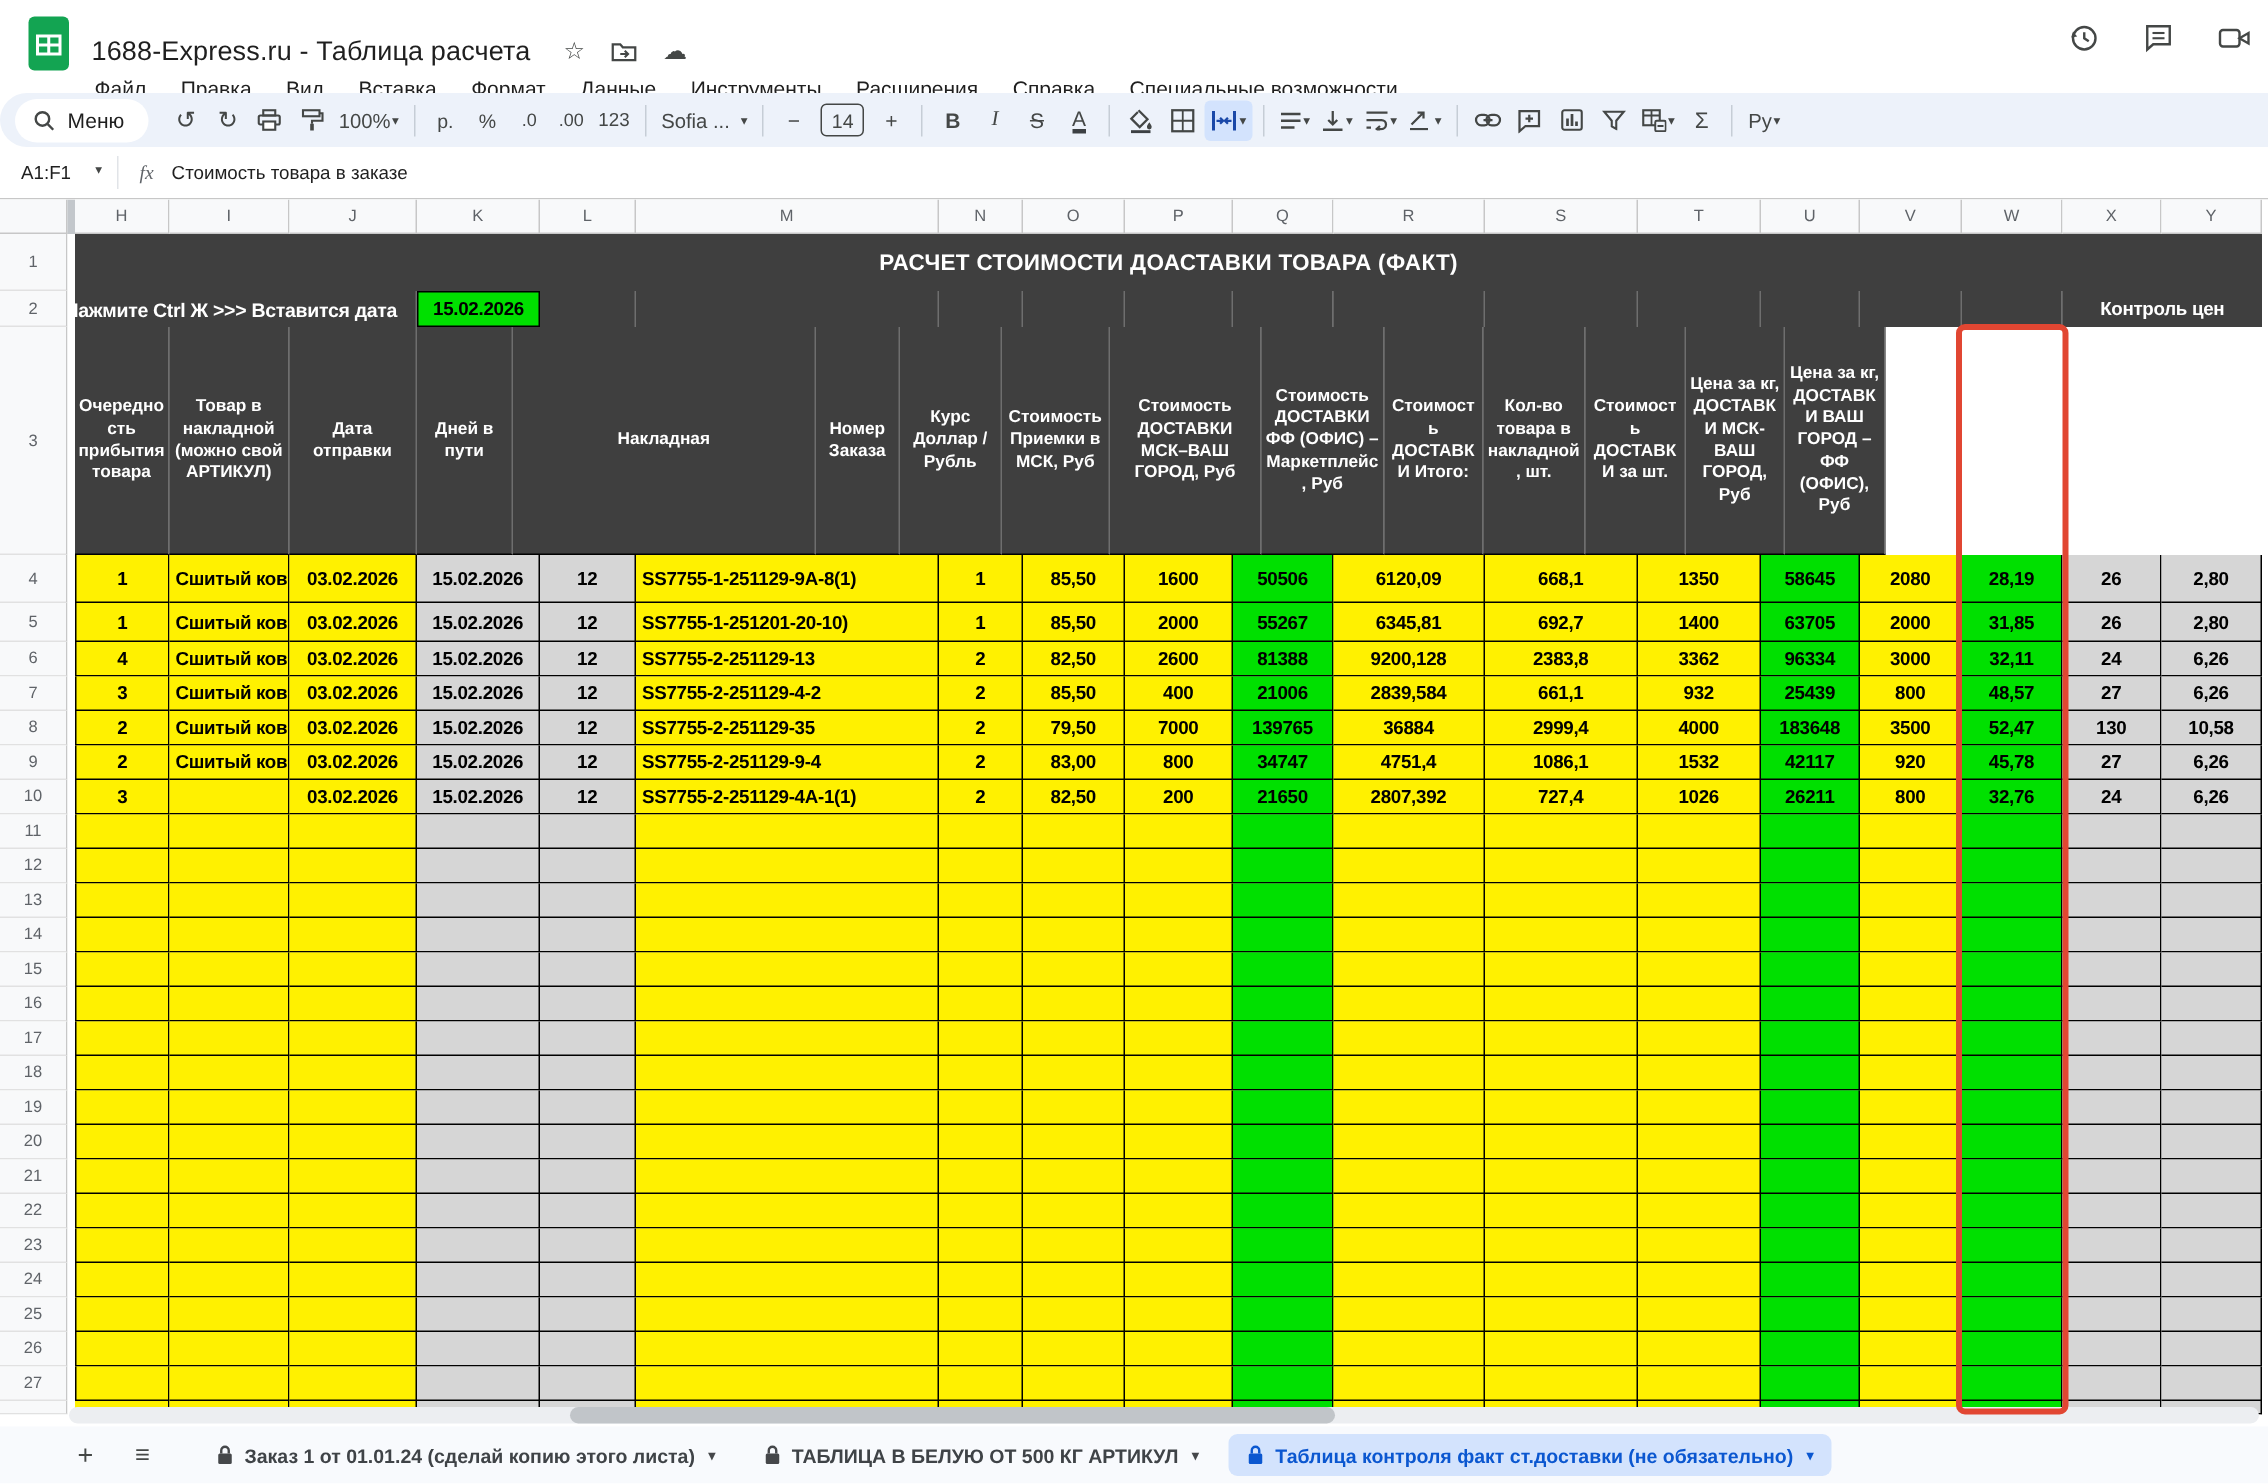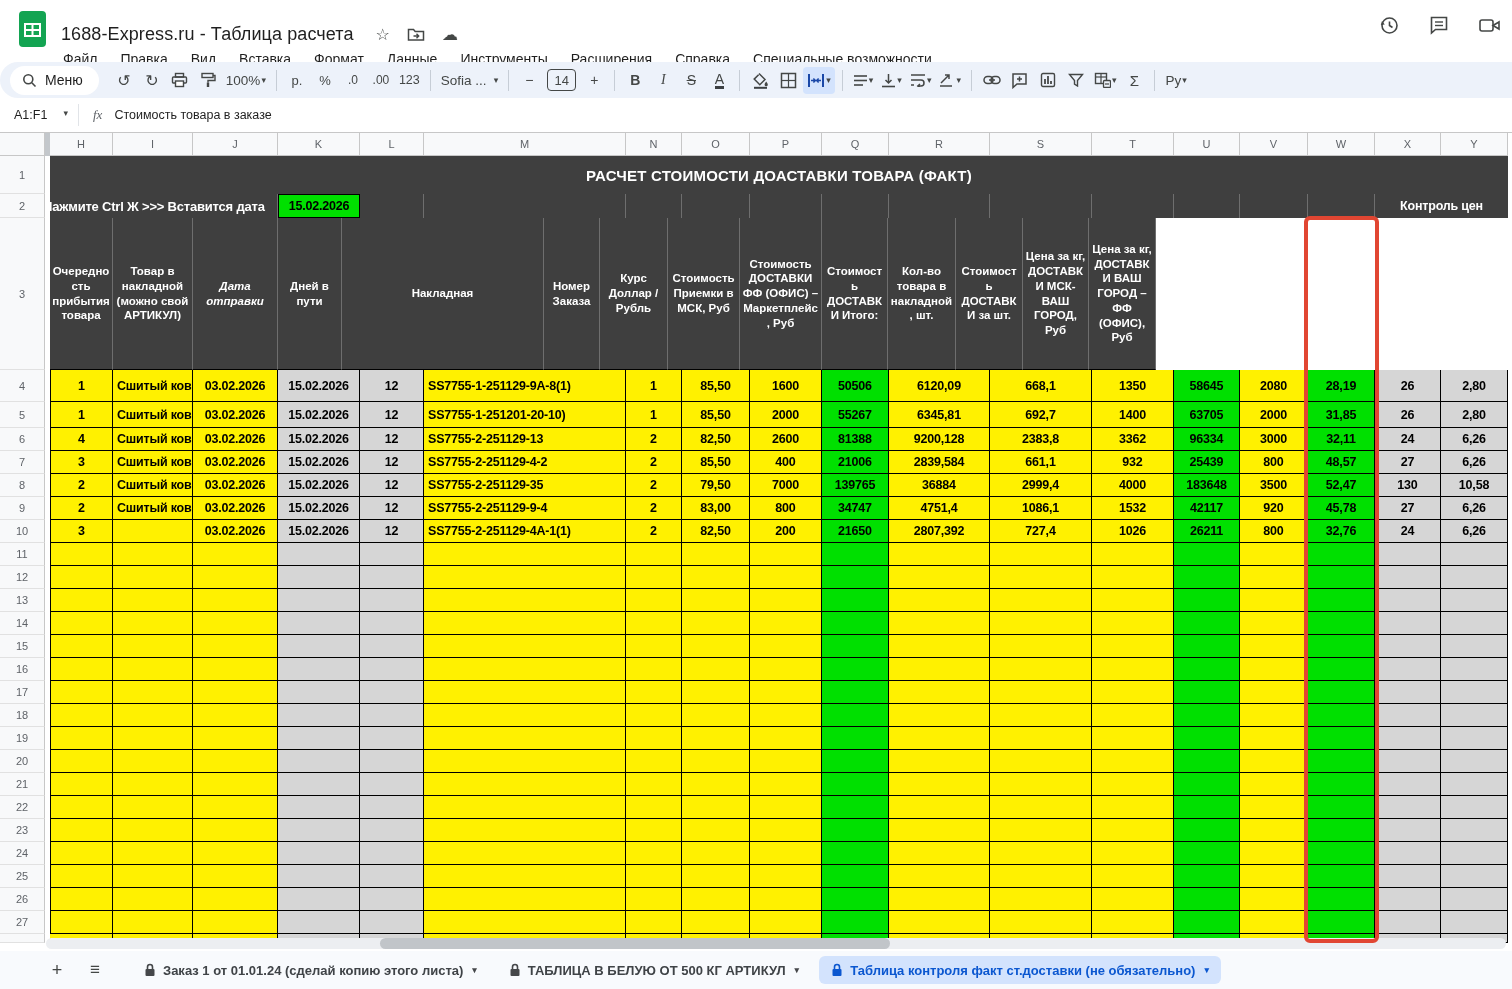--- a/index.html
+++ b/index.html
@@ -344,26 +344,27 @@
         <div class="cell dark dkb" style="width: 66px; flex: 0 0 66px;"></div>
         <div class="cell dark dkb" style="width: 68px; flex: 0 0 68px;"></div>
         <div class="cell dark dkb" style="width: 67px; flex: 0 0 67px;"></div>
         <div class="cell dark" style="width: 133px; flex: 0 0 133px;">Контроль цен</div>
       </div>
       <div class="r " style="height: 152px;">
         <div class="gutter">3</div>
         <div class="hstrip"></div>
         <div class="cell dark dkb hdrcell" style="width: 63px; flex: 0 0 63px;">Очередность прибытия товара</div>
         <div class="cell dark dkb hdrcell" style="width: 80px; flex: 0 0 80px;">Товар в накладной (можно свой АРТИКУЛ)</div>
-        <div class="cell dark dkb hdrcell" style="width: 85px; flex: 0 0 85px; font-style: italic;">Дата отправки</div>
+        <div class="cell dark dkb hdrcell" style="width: 85px; flex: 0 0 85px;">Дата отправки</div>
         <div class="cell dark dkb hdrcell" style="width: 64px; flex: 0 0 64px;">Дней в пути</div>
         <div class="cell dark dkb hdrcell" style="width: 202px; flex: 0 0 202px;">Накладная</div>
         <div class="cell dark dkb hdrcell" style="width: 56px; flex: 0 0 56px;">Номер Заказа</div>
         <div class="cell dark dkb hdrcell" style="width: 68px; flex: 0 0 68px;">Курс Доллар / Рубль</div>
         <div class="cell dark dkb hdrcell" style="width: 72px; flex: 0 0 72px;">Стоимость Приемки в МСК, Руб</div>
+        <div class="cell dark dkb hdrcell" style="width: 101px; flex: 0 0 101px;">Стоимость ДОСТАВКИ МСК–ВАШ ГОРОД, Руб</div>
         <div class="cell dark dkb hdrcell" style="width: 82px; flex: 0 0 82px;">Стоимость ДОСТАВКИ ФФ (ОФИС) – Маркетплейс, Руб</div>
         <div class="cell dark dkb hdrcell" style="width: 66px; flex: 0 0 66px;">Стоимость ДОСТАВКИ Итого:</div>
         <div class="cell dark dkb hdrcell" style="width: 68px; flex: 0 0 68px;">Кол-во товара в накладной, шт.</div>
         <div class="cell dark dkb hdrcell" style="width: 67px; flex: 0 0 67px;">Стоимость ДОСТАВКИ за шт.</div>
         <div class="cell dark dkb hdrcell" style="width: 66px; flex: 0 0 66px;">Цена за кг, ДОСТАВКИ МСК-ВАШ ГОРОД, Руб</div>
         <div class="cell dark dkb hdrcell" style="width: 67px; flex: 0 0 67px;">Цена за кг, ДОСТАВКИ ВАШ ГОРОД – ФФ (ОФИС), Руб</div>
       </div>
       <div class="r " style="height: 32px;">
         <div class="gutter">4</div>
         <div class="hstrip"></div>

